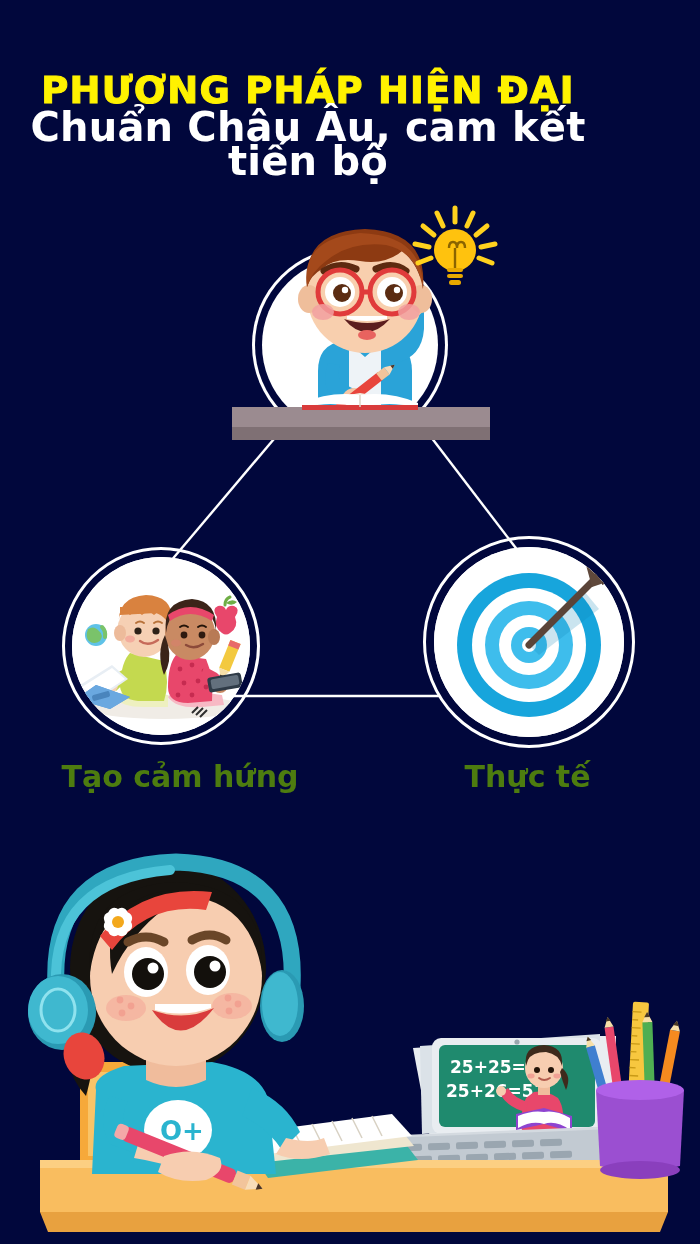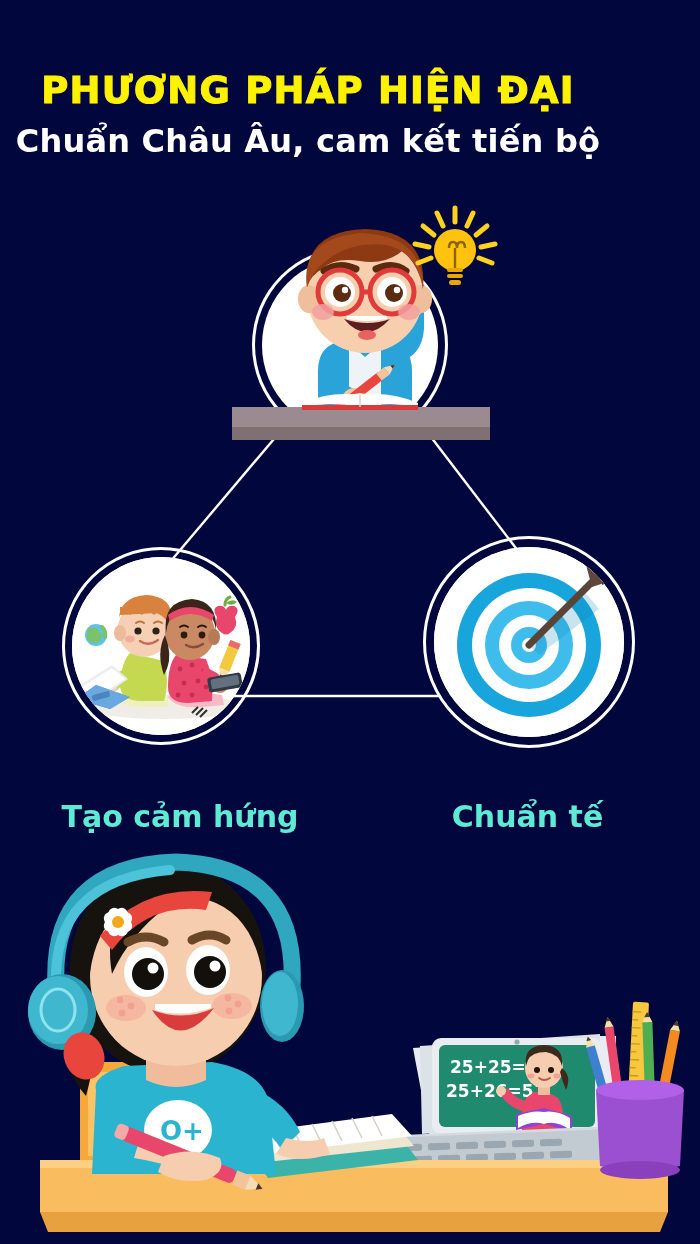--- a/index.html
+++ b/index.html
@@ -15,22 +15,21 @@
   .title-main{
     margin-top:72px;
     font-size:37px; line-height:38px;
     font-weight:bold; letter-spacing:1.2px;
     color:#fff200;
     font-family:"DejaVu Sans", sans-serif;
     text-transform:uppercase;
     -webkit-text-stroke:1px #fff200;
   }
   .title-sub{
-    margin-top:14px;
-    font-size:32px; line-height:34px;
+    font-size:40px; line-height:34px;
     font-weight:bold; letter-spacing:0.2px;
     color:#ffffff;
     font-family:"DejaVu Sans", sans-serif;
   }
 
   
   .connectors{ position:absolute; left:0; top:0; width:700px; height:1244px; z-index:4; pointer-events:none; }
 
   
   .node{ position:absolute; z-index:8; }
@@ -58,23 +57,23 @@
 
   
   #node-right{ left:423px; top:536px; width:212px; height:212px; }
   #node-right .disc{ left:11px; top:11px; width:190px; height:190px; }
 
   .node-art{ position:absolute; left:0; top:0; width:100%; height:100%; }
 
   
   .node-label{
     position:absolute; z-index:22;
-    color:#5eead4; font-weight:bold;
+    color:#4d7c0f; font-weight:bold;
     font-family:"DejaVu Sans", sans-serif;
-    font-size:30px; line-height:34px; white-space:nowrap;margin-top:40px;
+    font-size:30px; line-height:34px; white-space:nowrap;
   }
   #label-left{ left:40px; top:760px; width:280px; text-align:center; }
   #label-right{ left:420px; top:760px; width:215px; text-align:center; }
 
   
   .overlay{ position:absolute; z-index:12; pointer-events:none; }
   #top-overlay{ left:210px; top:195px; width:300px; height:250px; }
   #bulb{ left:405px; top:200px; width:100px; height:100px; z-index:14; }
 
   
@@ -293,21 +292,21 @@
 
       <line x1="95" y1="98" x2="163" y2="30" stroke="#5a4438" stroke-width="7" stroke-linecap="round"></line>
 
       <polygon points="152,18 186,6 176,34 158,40" fill="#5f483b"></polygon>
       <polygon points="159,11 186,6 178,26 166,25" fill="#6d5547"></polygon>
       <polygon points="168,24 186,6 180,33 168,38" fill="#4e392e"></polygon>
     </svg>
   </div>
   <div class="ring-outer"></div>
 </div>
-<div class="node-label" id="label-right">Chuẩn tế</div>
+<div class="node-label" id="label-right">Thực tế</div>
 
 <svg id="bottom-scene" viewBox="0 0 700 404">
 
   <path d="M413 208 L596 196 L616 196 L616 286 L430 298 Z" fill="#e9edf1"></path>
   <path d="M420 206 L600 194 L600 282 L422 294 Z" fill="#dbe2e8"></path>
 
   <rect x="432" y="198" width="170" height="96" rx="9" fill="#e9edf1"></rect>
   <rect x="439" y="205" width="156" height="82" rx="6" fill="#1f8a6e"></rect>
   <circle cx="517" cy="202" r="2.6" fill="#9aa6ae"></circle>
 

